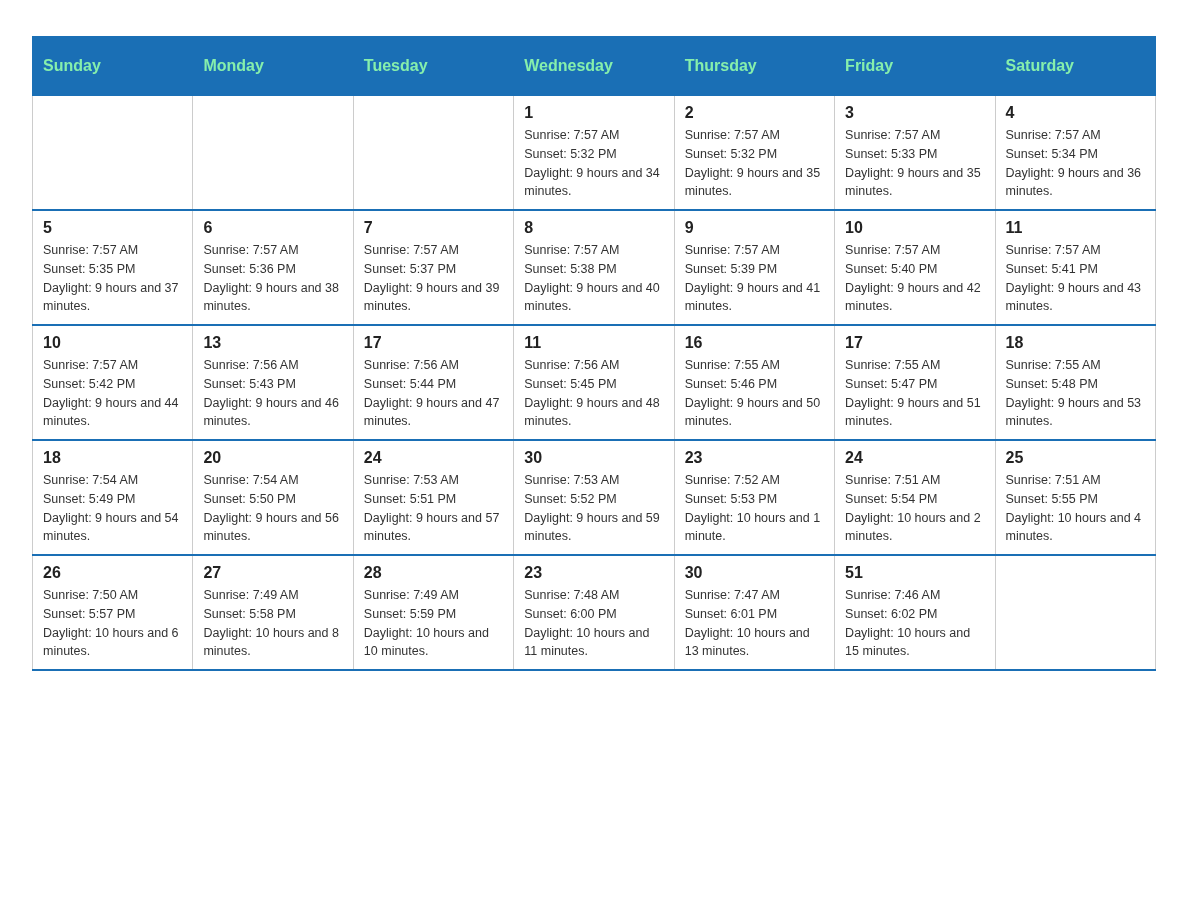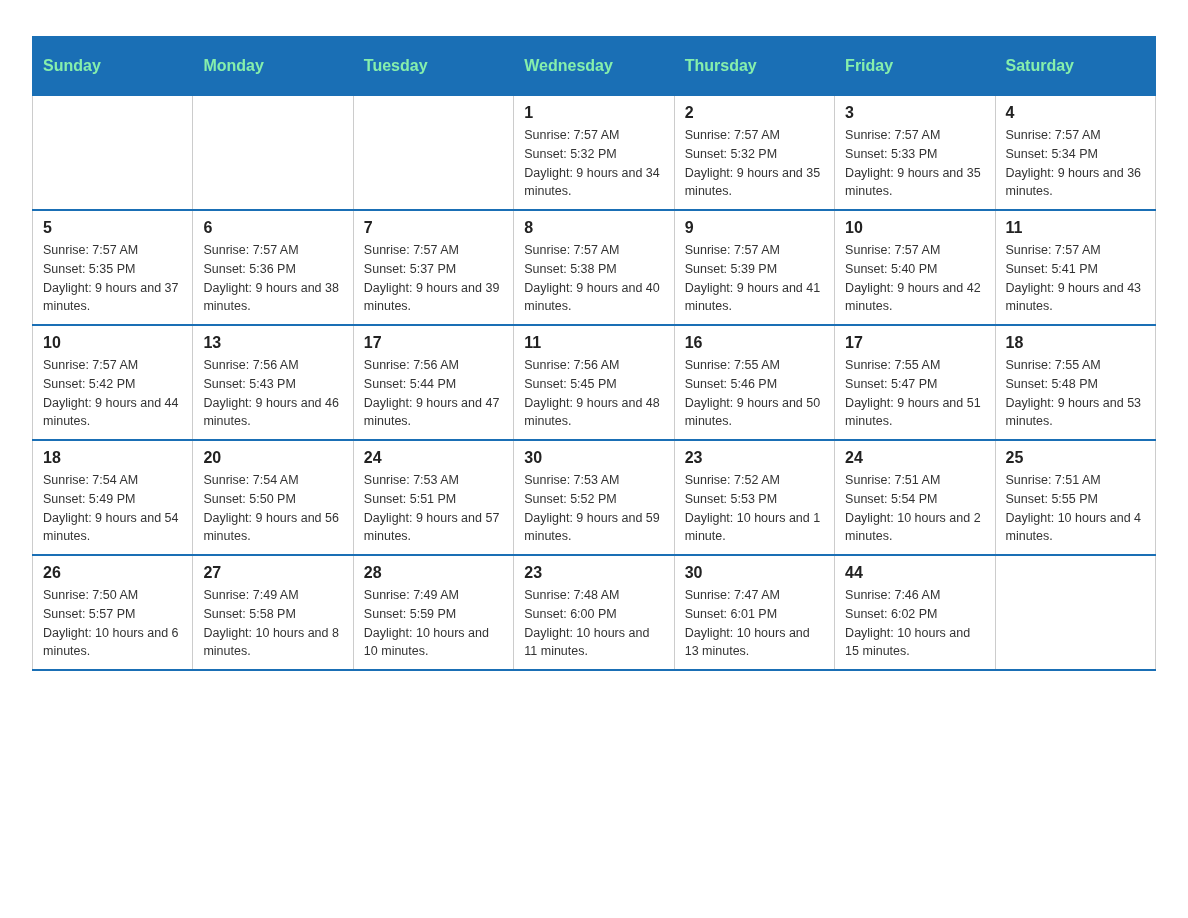--- a/index.html
+++ b/index.html
@@ -219,19 +219,19 @@
         </td>
         <td>
           <div class="day-number">23</div>
           <div class="day-info">Sunrise: 7:48 AM<br>Sunset: 6:00 PM<br>Daylight: 10 hours and 11 minutes.</div>
         </td>
         <td>
           <div class="day-number">30</div>
           <div class="day-info">Sunrise: 7:47 AM<br>Sunset: 6:01 PM<br>Daylight: 10 hours and 13 minutes.</div>
         </td>
         <td>
-          <div class="day-number">44</div>
+          <div class="day-number">51</div>
           <div class="day-info">Sunrise: 7:46 AM<br>Sunset: 6:02 PM<br>Daylight: 10 hours and 15 minutes.</div>
         </td>
         <td class="empty-cell"></td>
       </tr>
     </tbody>
 </table>
 
 </body></html>

